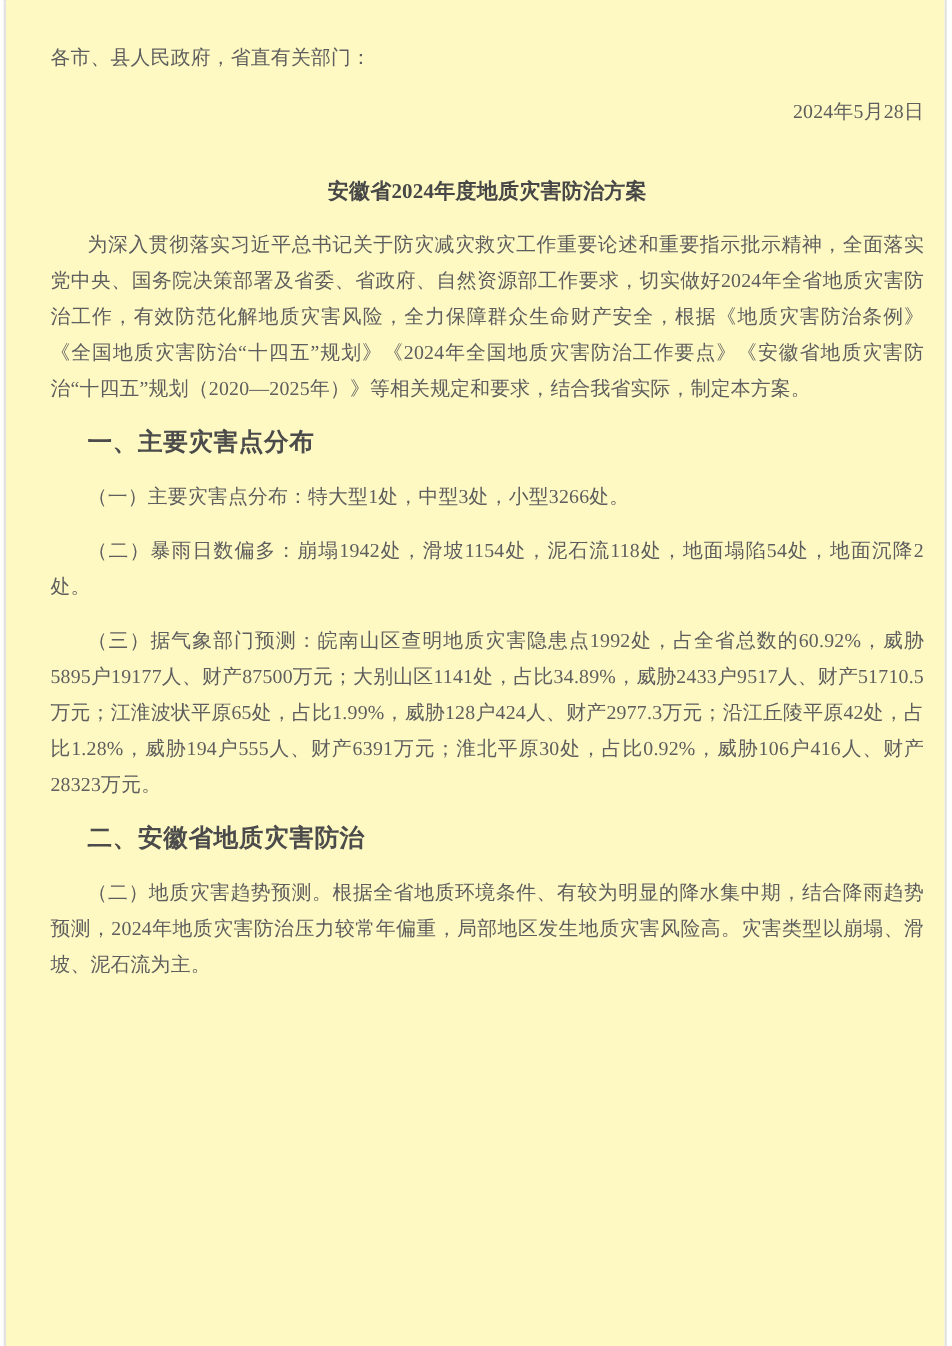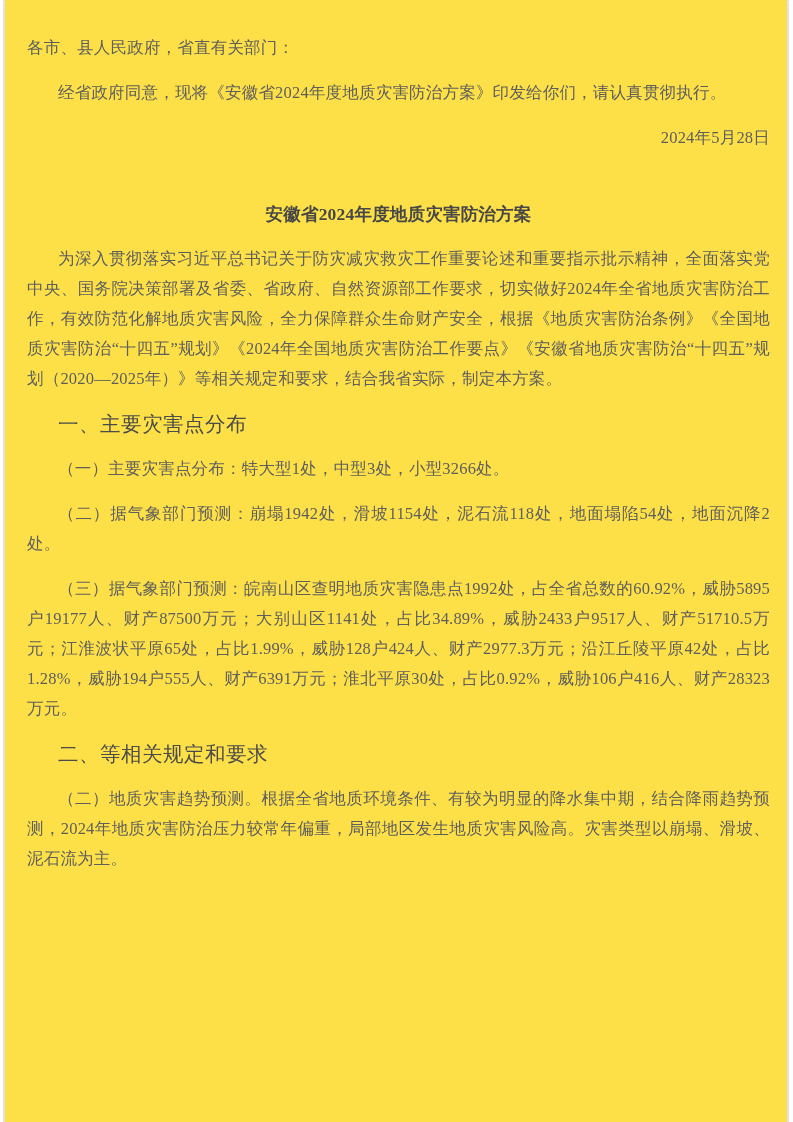--- a/index.html
+++ b/index.html
@@ -30,64 +30,63 @@
     right: 4px;
     height: 1px;
     background: #ececec;
   }
   .paper {
     position: absolute;
     top: 0;
     left: 5px;
     right: 6px;
     bottom: 0;
-    background: #fde047;
-    padding: 33px 17px 0 22px;
+    background: #fef9c3;
+    padding: 33px 17px 0 37px;
     box-sizing: border-box;
   }
   .doc p {
     margin: 0 0 15px 0;
     font-size: 16.5px;
     line-height: 30px;
     color: #5e5e5e;
     text-align: justify;
     letter-spacing: 0.2px;
   }
   .doc p.indent { text-indent: 31px; }
   .doc p.align-right { text-align: right; }
   .doc p.doc-title {
-    margin-top: 46px;
+    margin-top: 36px;
     font-size: 17.5px;
     font-weight: bold;
     color: #474747;
     text-align: center;
     text-indent: 0;
   }
   .doc p.section-heading {
     font-size: 20.5px;
-    font-weight: normal;
+    font-weight: bold;
     color: #4b4b4b;
     text-indent: 31px;
     letter-spacing: 0.5px;
   }
 </style>
 </head>
 <body>
 
 <div class="page-edge left"></div>
 <div class="page-edge right"></div>
 <div class="page-edge-top"></div>
 
 <div class="paper">
   <div class="doc" id="doc-body">
       <p>各市、县人民政府，省直有关部门：</p>
-      <p class="indent">经省政府同意，现将《安徽省2024年度地质灾害防治方案》印发给你们，请认真贯彻执行。</p>
       <p class="align-right">2024年5月28日</p>
       <p class="doc-title">安徽省2024年度地质灾害防治方案</p>
       <p class="indent">为深入贯彻落实习近平总书记关于防灾减灾救灾工作重要论述和重要指示批示精神，全面落实党中央、国务院决策部署及省委、省政府、自然资源部工作要求，切实做好2024年全省地质灾害防治工作，有效防范化解地质灾害风险，全力保障群众生命财产安全，根据《地质灾害防治条例》《全国地质灾害防治“十四五”规划》《2024年全国地质灾害防治工作要点》《安徽省地质灾害防治“十四五”规划（2020—2025年）》等相关规定和要求，结合我省实际，制定本方案。</p>
       <p class="section-heading indent">一、主要灾害点分布</p>
       <p class="indent">（一）主要灾害点分布：特大型1处，中型3处，小型3266处。</p>
-      <p class="indent">（二）据气象部门预测：崩塌1942处，滑坡1154处，泥石流118处，地面塌陷54处，地面沉降2处。</p>
+      <p class="indent">（二）暴雨日数偏多：崩塌1942处，滑坡1154处，泥石流118处，地面塌陷54处，地面沉降2处。</p>
       <p class="indent">（三）据气象部门预测：皖南山区查明地质灾害隐患点1992处，占全省总数的60.92%，威胁5895户19177人、财产87500万元；大别山区1141处，占比34.89%，威胁2433户9517人、财产51710.5万元；江淮波状平原65处，占比1.99%，威胁128户424人、财产2977.3万元；沿江丘陵平原42处，占比1.28%，威胁194户555人、财产6391万元；淮北平原30处，占比0.92%，威胁106户416人、财产28323万元。</p>
-      <p class="section-heading indent">二、等相关规定和要求</p>
+      <p class="section-heading indent">二、安徽省地质灾害防治</p>
       <p class="indent">（二）地质灾害趋势预测。根据全省地质环境条件、有较为明显的降水集中期，结合降雨趋势预测，2024年地质灾害防治压力较常年偏重，局部地区发生地质灾害风险高。灾害类型以崩塌、滑坡、泥石流为主。</p>
     </div>
 </div>
 
 </body></html>

